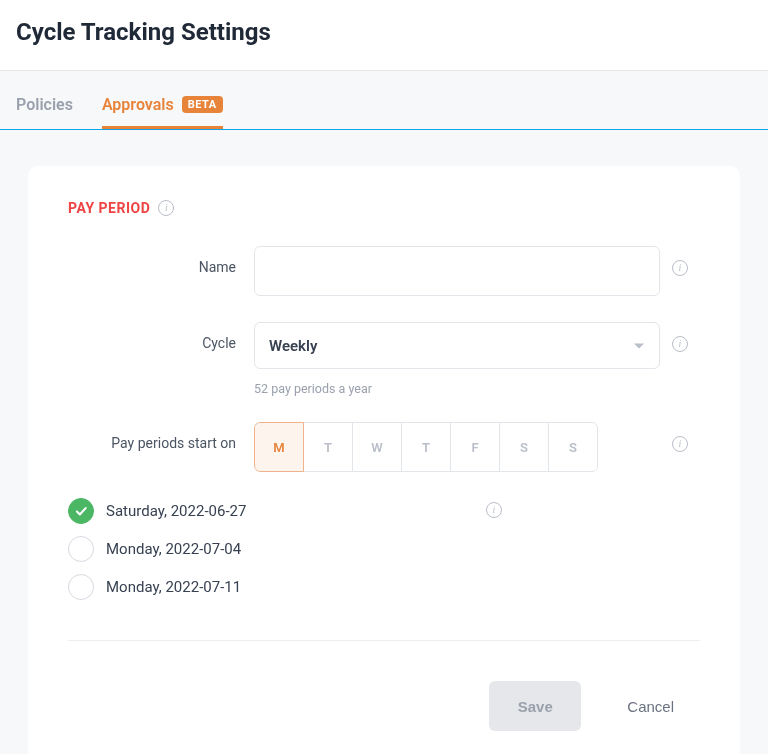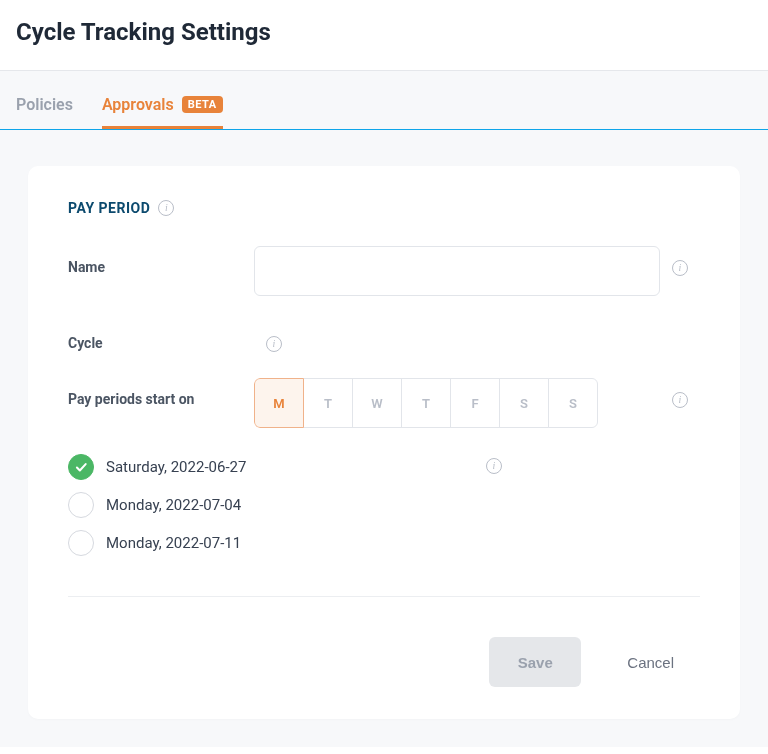--- a/index.html
+++ b/index.html
@@ -63,21 +63,21 @@
   .section-title-row {
     display: flex;
     align-items: center;
     gap: 8px;
     margin-bottom: 30px;
   }
   .section-title {
     font-size: 14px;
     font-weight: 700;
     letter-spacing: 0.5px;
-    color: #0c4a6e;
+    color: #ef4444;
   }
   .info-icon {
     width: 16px;
     height: 16px;
     border: 1.2px solid #b9bec8;
     border-radius: 50%;
     display: inline-flex;
     align-items: center;
     justify-content: center;
     color: #b9bec8;
@@ -86,26 +86,25 @@
     font-family: Georgia, serif;
     line-height: 1;
   }
   .form-row {
     display: flex;
     align-items: flex-start;
     margin-bottom: 26px;
   }
   .form-label-col {
     width: 186px;
-    text-align: left;
+    text-align: right;
     padding-right: 18px;
     padding-top: 13px;
     font-size: 14px;
     color: #4b5563;
-    font-weight: bold;
   }
   .form-input-col {
     flex: 1;
     max-width: 406px;
   }
   .form-info-col {
     width: 40px;
     padding-top: 14px;
     display: flex;
     justify-content: flex-start;
@@ -272,20 +271,29 @@
       <div class="form-input-col">
         <input class="text-input" type="text" value="" style="">
       </div>
       <div class="form-info-col">
         <span class="info-icon">i</span>
       </div>
     </div>
 
     <div class="form-row">
       <div class="form-label-col">Cycle</div>
+      <div class="form-input-col">
+        <div class="select-wrap">
+          <div class="select">
+            <span>Weekly</span>
+            <span class="chevron"></span>
+          </div>
+        </div>
+        <div class="helper-text">52 pay periods a year</div>
+      </div>
       <div class="form-info-col">
         <span class="info-icon">i</span>
       </div>
     </div>
 
     <div class="form-row">
       <div class="form-label-col">Pay periods start on</div>
       <div class="form-input-col">
         <div class="day-segments" id="day-segments">
             <div class="day-seg active">M</div>

